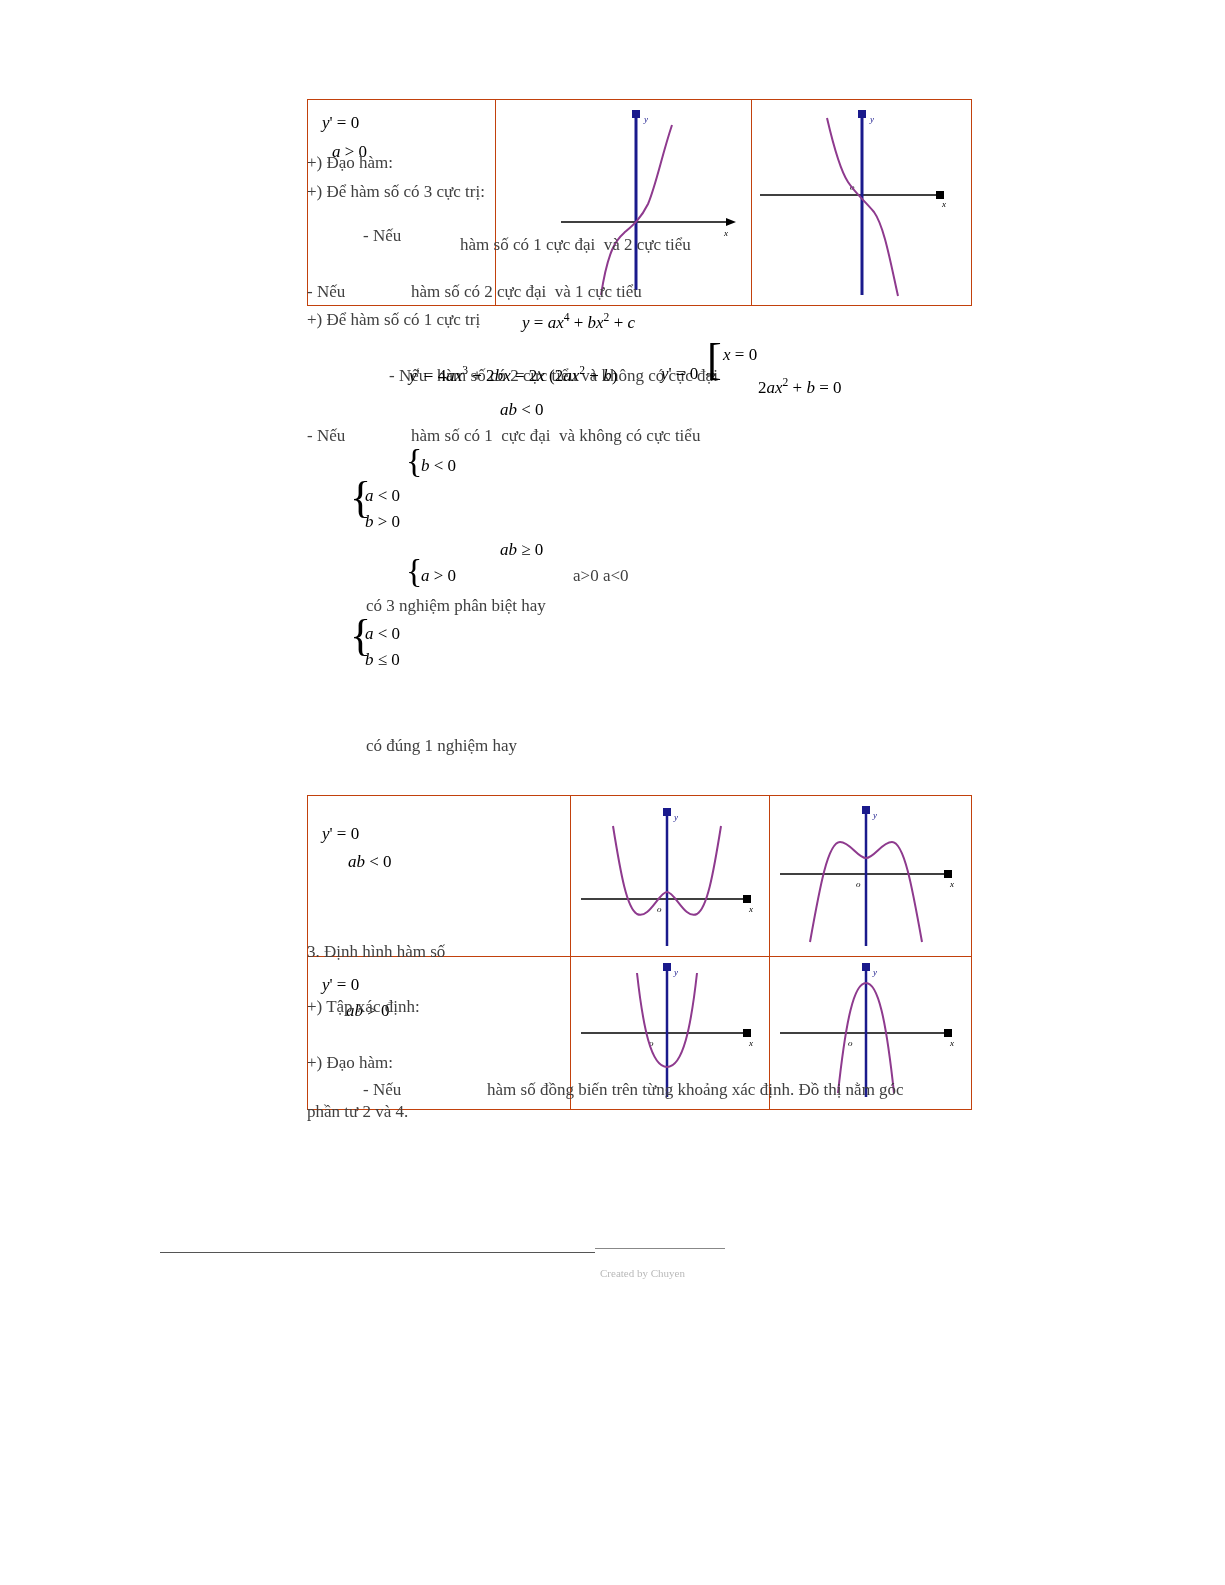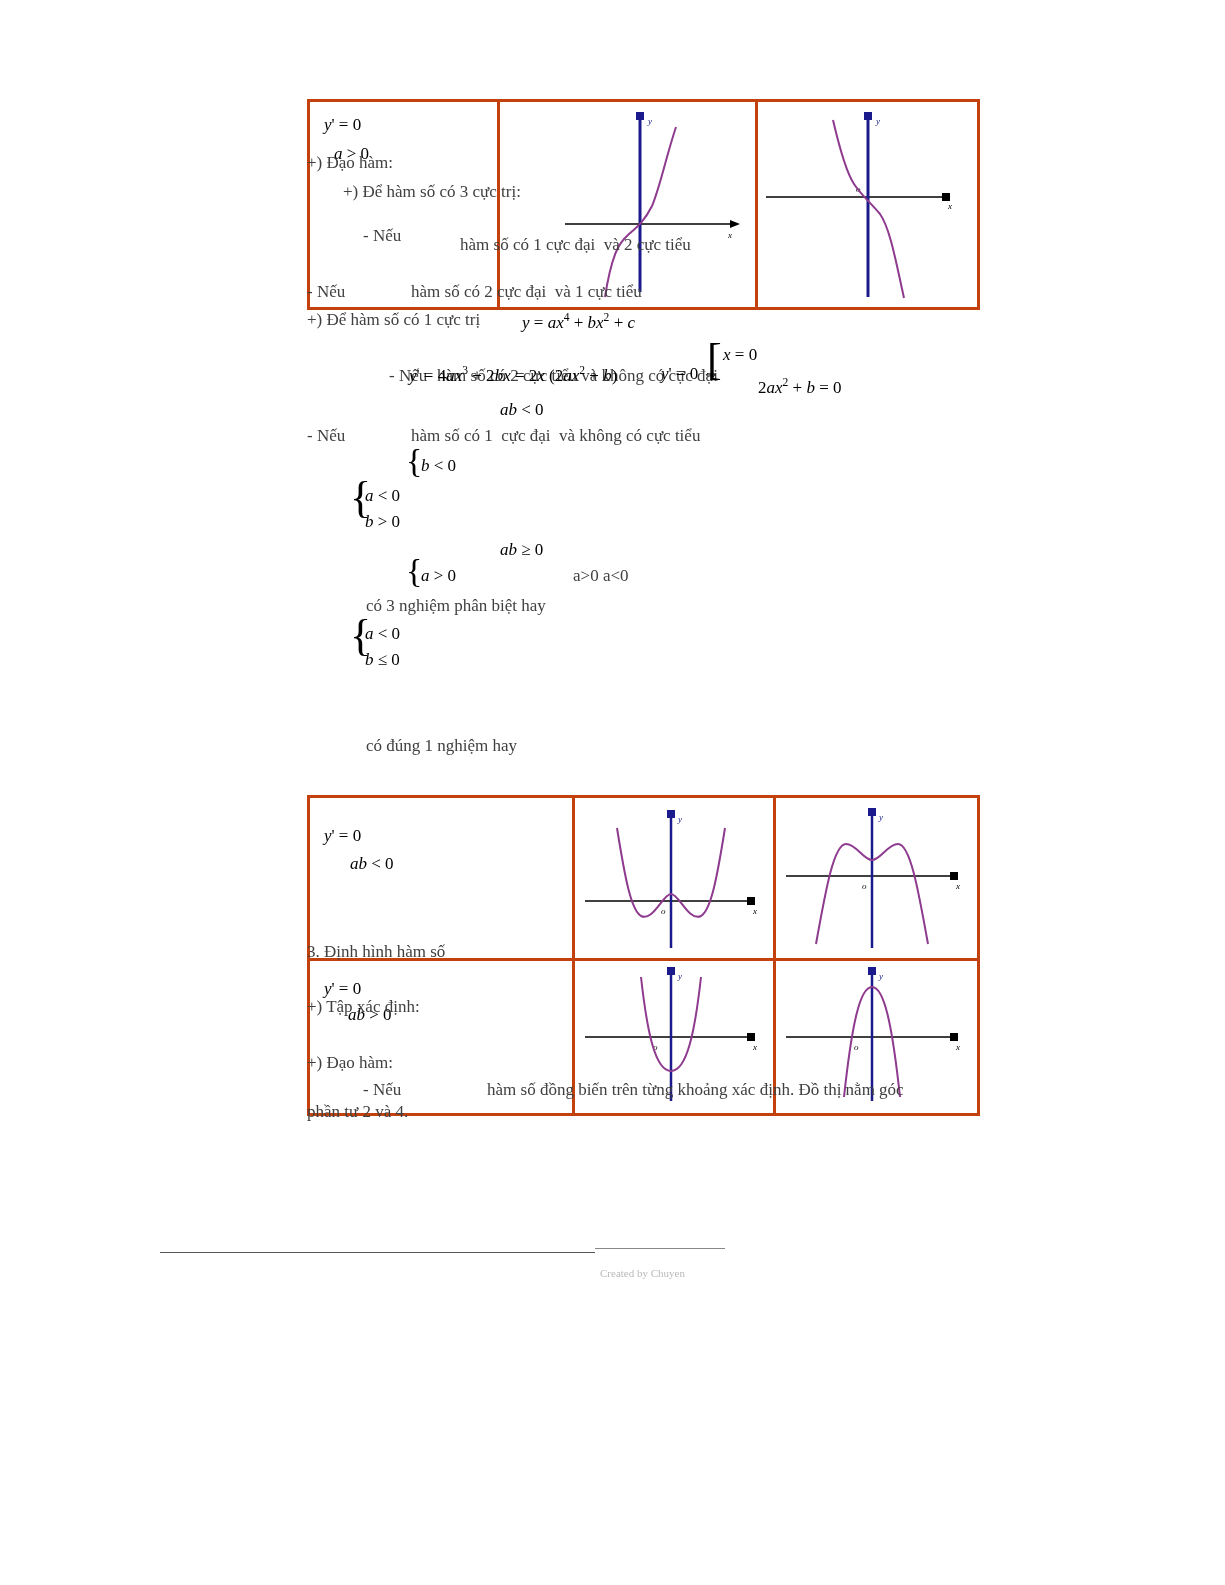--- a/index.html
+++ b/index.html
@@ -37,21 +37,21 @@
   .math .var { font-style: italic; }
   sup { font-size: 0.68em; vertical-align: super; }
 
   
   .tbl {
     position: absolute;
     border-collapse: collapse;
     table-layout: fixed;
   }
   .tbl td {
-    border: 3px solid #c2410c;
+    border: 1px solid #c2410c;
     vertical-align: top;
     padding: 0;
     position: relative;
   }
 
   
   #table1 { left: 307px; top: 99px; width: 663px; }
   #table1 td.c1 { width: 187px; height: 205px; }
   #table1 td.c2 { width: 255px; }
   #table1 td.c3 { width: 219px; }
@@ -147,21 +147,21 @@
           <text x="98" y="90" font-size="9" font-style="italic" font-family="Liberation Serif, serif">o</text>
           <text x="190" y="107" font-size="9" font-style="italic" font-family="Liberation Serif, serif">x</text>
           <path d="M75,18 C82,48 88,70 96,82 C104,94 112,100 122,112 C132,126 138,160 146,196" fill="none" stroke="#8e3a8e" stroke-width="2"></path>
         </svg>
       </td>
     </tr>
   </tbody>
     </table>
 
   <div class="abs txt" style="left:307px; top:153px;">+) Đạo hàm:</div>
-  <div class="abs txt" style="left:307px; top:182px;padding-left:36px;">+) Để hàm số có 3 cực trị:</div>
+  <div class="abs txt" style="left:307px; top:182px;">+) Để hàm số có 3 cực trị:</div>
   <div class="abs txt" style="left:363px; top:226px;">- Nếu</div>
   <div class="abs txt" style="left:460px; top:226px;margin-top:9px;">hàm số có 1 cực đại  và 2 cực tiểu</div>
   <div class="abs txt" style="left:307px; top:282px;">- Nếu</div>
   <div class="abs txt" style="left:411px; top:282px;font-family:Liberation Serif, serif;">hàm số có 2 cực đại  và 1 cực tiểu</div>
   <div class="abs txt" style="left:307px; top:310px;">+) Để hàm số có 1 cực trị</div>
   <div class="abs txt" style="left:389px; top:366px;">- Nếu</div>
   <div class="abs txt" style="left:437px; top:366px;">hàm số có 2 cực tiểu và không có cực đại</div>
   <div class="abs txt" style="left:307px; top:426px;">- Nếu</div>
   <div class="abs txt" style="left:411px; top:426px;">hàm số có 1  cực đại  và không có cực tiểu</div>
   <div class="abs txt" style="left:573px; top:566px;">a&gt;0 a&lt;0</div>

